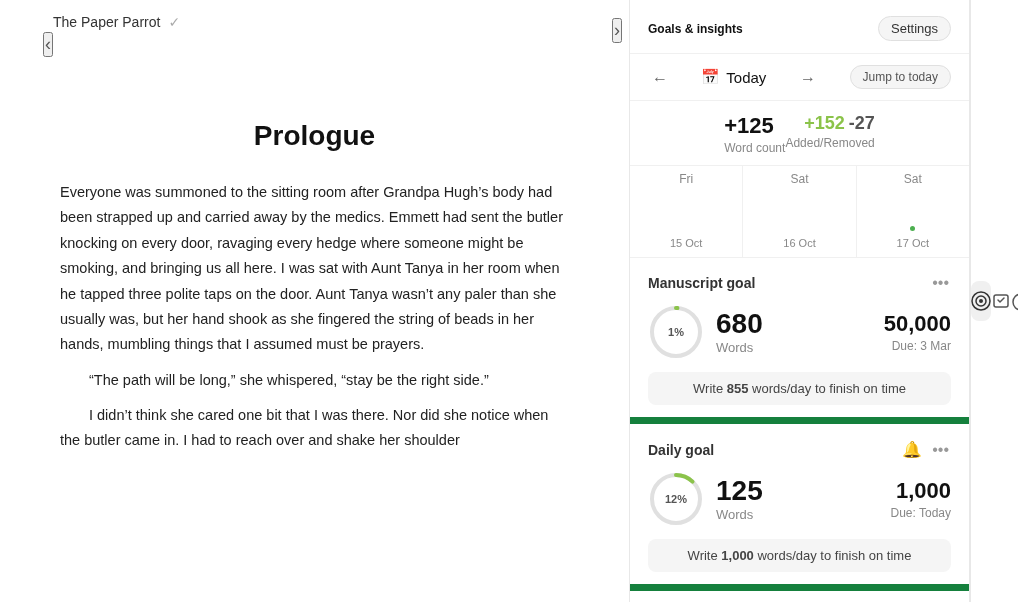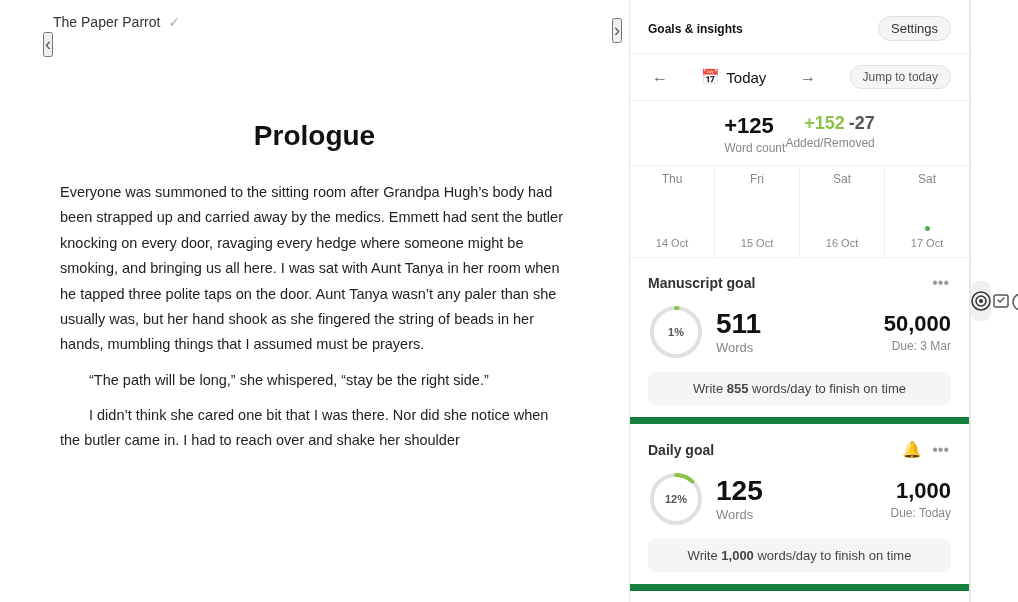--- a/index.html
+++ b/index.html
@@ -404,25 +404,20 @@
         <div class="added-removed-numbers">
           <span class="added">+152</span>
           <span class="removed">-27</span>
         </div>
         <span class="added-removed-label">Added/Removed</span>
       </div>
     </div>
 
     <div class="calendar-strip" id="calendar-strip">
         <div class="cal-day">
-          <span class="cal-day-name">Thu</span>
-          <div class="cal-day-box"></div>
-          <span class="cal-day-date">14 Oct</span>
-        </div>
-        <div class="cal-day">
           <span class="cal-day-name">Fri</span>
           <div class="cal-day-box"></div>
           <span class="cal-day-date">15 Oct</span>
         </div>
         <div class="cal-day">
           <span class="cal-day-name">Sat</span>
           <div class="cal-day-box"></div>
           <span class="cal-day-date">16 Oct</span>
         </div>
         <div class="cal-day">
@@ -443,21 +438,21 @@
       </div>
       <div class="goal-main">
         <div class="goal-circle" id="manuscript-circle">
           <svg width="56" height="56" viewBox="0 0 56 56">
             <circle cx="28" cy="28" r="24" fill="none" stroke="#e0e0e0" stroke-width="4"></circle>
             <circle cx="28" cy="28" r="24" fill="none" stroke="#8bc34a" stroke-width="4" stroke-dasharray="1.508 149.0" stroke-linecap="round"></circle>
           </svg>
           <span class="goal-circle-label">1%</span>
         </div>
         <div class="goal-numbers">
-          <span class="goal-number">511</span>
+          <span class="goal-number">680</span>
           <span class="goal-unit">Words</span>
         </div>
         <div class="goal-target">
           <span class="goal-target-number">50,000</span>
           <span class="goal-target-label">Due: 3 Mar</span>
         </div>
       </div>
       <button class="goal-cta">
         Write <strong>855</strong><span> words/day to finish on time</span>
       </button>

